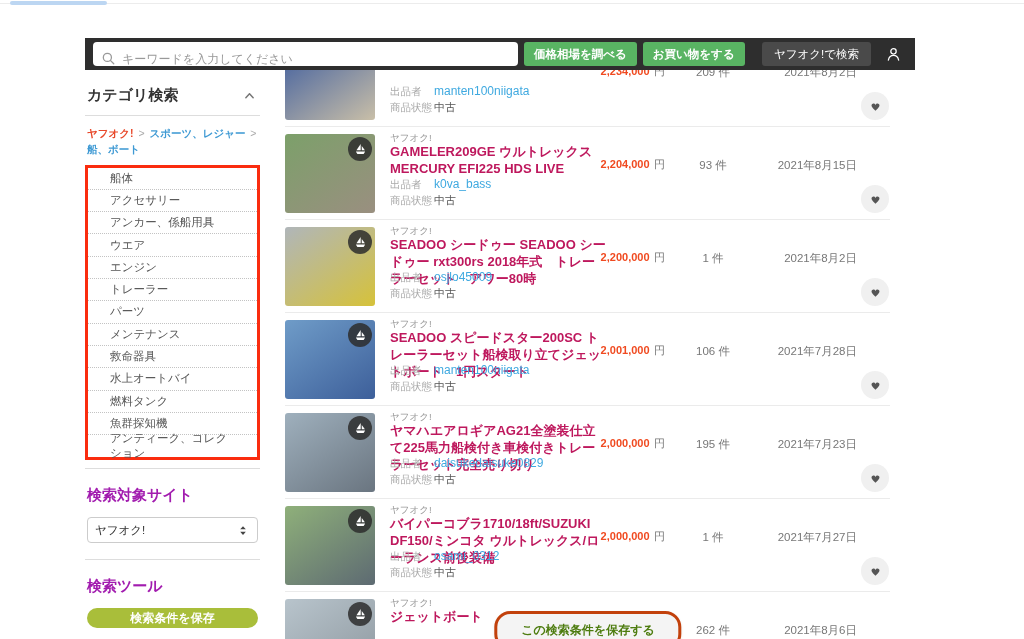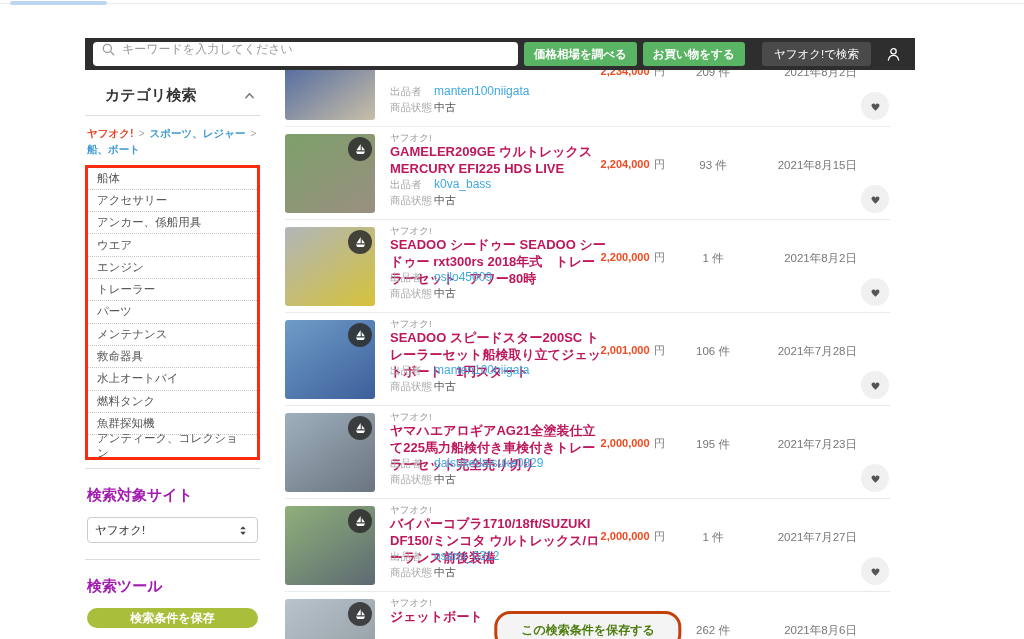--- a/index.html
+++ b/index.html
@@ -7,46 +7,46 @@
   body { font-family:"Liberation Sans","DejaVu Sans",sans-serif; }
   .page { position:relative; width:1024px; height:639px; background:#fff; overflow:hidden; }
 
   
   .topline-gray { position:absolute; top:3px; left:0; width:1024px; height:1px; background:#ececec; }
   .topline-blue { position:absolute; top:1px; left:10px; width:97px; height:4px; border-radius:2px; background:#bcd6f2; }
 
   
   .hdr { position:absolute; left:85px; top:38px; width:830px; height:32px; background:#2e2e2e;
          display:flex; align-items:center; padding:0 10px 0 8px; gap:6px; z-index:10; }
-  .searchbox { display:flex; align-items:flex-start; gap:6px; background:#fff; border-radius:4px;
+  .searchbox { display:flex; align-items:flex-end; gap:6px; background:#fff; border-radius:4px;
                height:24px; width:425px; padding:0 8px; flex:none; }
   .searchbox input { border:none; outline:none; flex:1; font-size:12px; color:#333; background:transparent;
                      font-family:"Liberation Sans","DejaVu Sans",sans-serif; }
   .searchbox input::placeholder { color:#999; }
   .btn { border:none; cursor:pointer; font-family:"Liberation Sans","DejaVu Sans",sans-serif; }
   .btn-green { height:24px; padding:0 10px; border-radius:3px; background:#59b463; color:#fff;
                font-size:11.5px; font-weight:bold; white-space:nowrap; }
   .hdr-spacer { flex:1; }
   .btn-darkgray { height:24px; padding:0 12px; border-radius:3px; background:#4a4a4a; color:#fff;
                   font-size:11.5px; white-space:nowrap; }
   .user-btn { width:24px; height:24px; background:transparent; border:none; display:flex;
               align-items:center; justify-content:center; cursor:pointer; margin-left:4px; }
 
   
   .sidebar { position:absolute; left:85px; top:70px; width:175px; z-index:5; background:#fff; }
-  .side-head { display:flex; align-items:center; justify-content:space-between; padding:16px 4px 10px 2px;margin-left:18px; }
+  .side-head { display:flex; align-items:center; justify-content:space-between; padding:16px 4px 10px 2px; }
   .side-title { font-size:15px; font-weight:600; color:#333; }
   .divider { border:none; border-top:1px solid #ddd; margin:0; }
   .breadcrumb { font-size:10.5px; font-weight:bold; line-height:1.55; padding:9px 2px 7px 2px; color:#999; }
   .bc-root { color:#e8492b; }
   .bc-link { color:#3f9ad4; cursor:pointer; }
   .bc-sep { color:#aaa; padding:0 2px; font-weight:normal; }
   .catbox { border:3px solid #fa2c0f; }
   .catbox ul { list-style:none; }
-  .catbox li { height:22.3px; display:flex; align-items:center; padding:0 9px; font-size:11.5px;
+  .catbox li { height:22.3px; display:flex; align-items:center; padding:0 22px; font-size:11.5px;
                color:#555; border-bottom:1px dotted #c3c3c3; cursor:pointer; background:#fff; }
   .catbox li:last-child { border-bottom:none; }
   .side-h2 { font-size:15px; font-weight:600; color:#a21caf; padding:17px 2px 12px 2px; }
   .select { margin:0 2px; height:26px; border:1px solid #ccc; border-radius:4px; display:flex;
             align-items:center; justify-content:space-between; padding:0 7px; font-size:11.5px;
             color:#333; cursor:pointer; background:#fff; }
   .side-gap { height:16px; }
   .btn-olive { display:block; width:171px; margin:0 2px 9px 2px; height:20px; border-radius:13px;
                background:#a9be3a; color:#fff; font-size:12px; font-weight:bold; }
 

